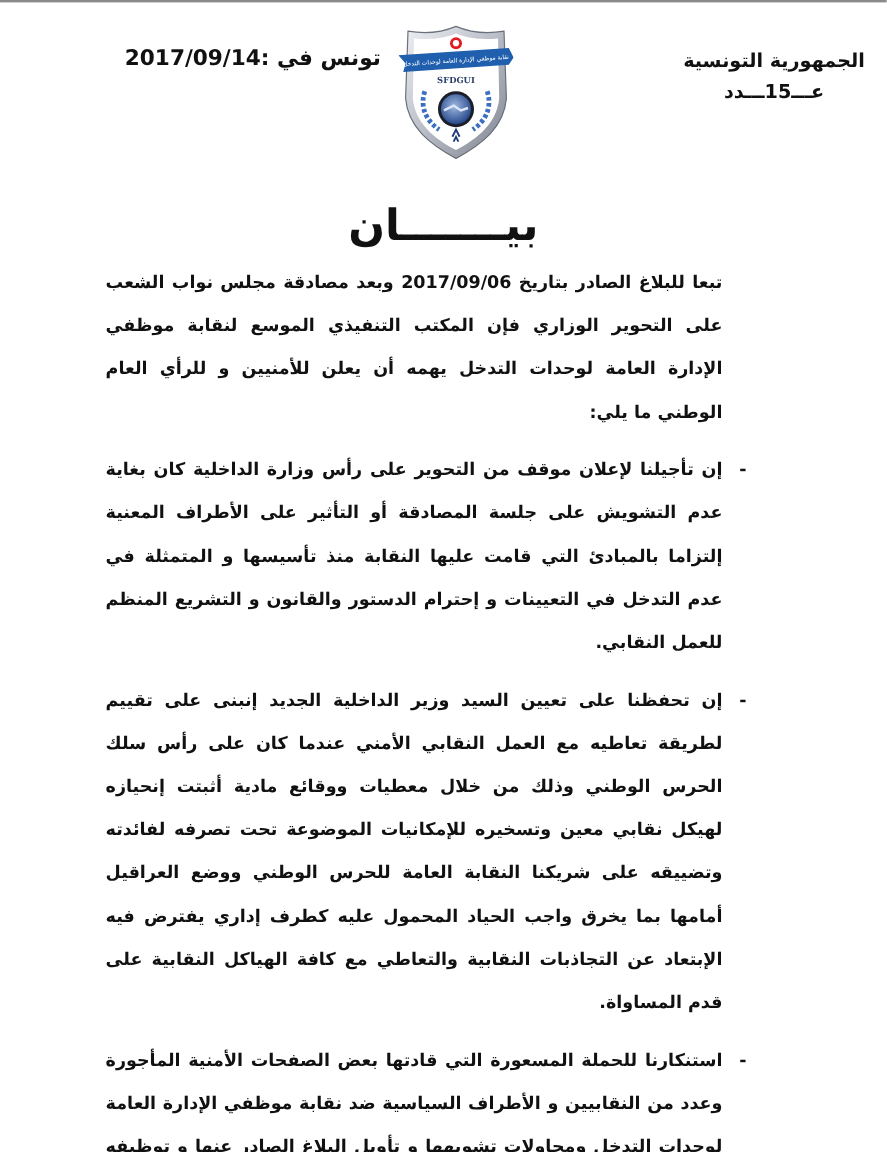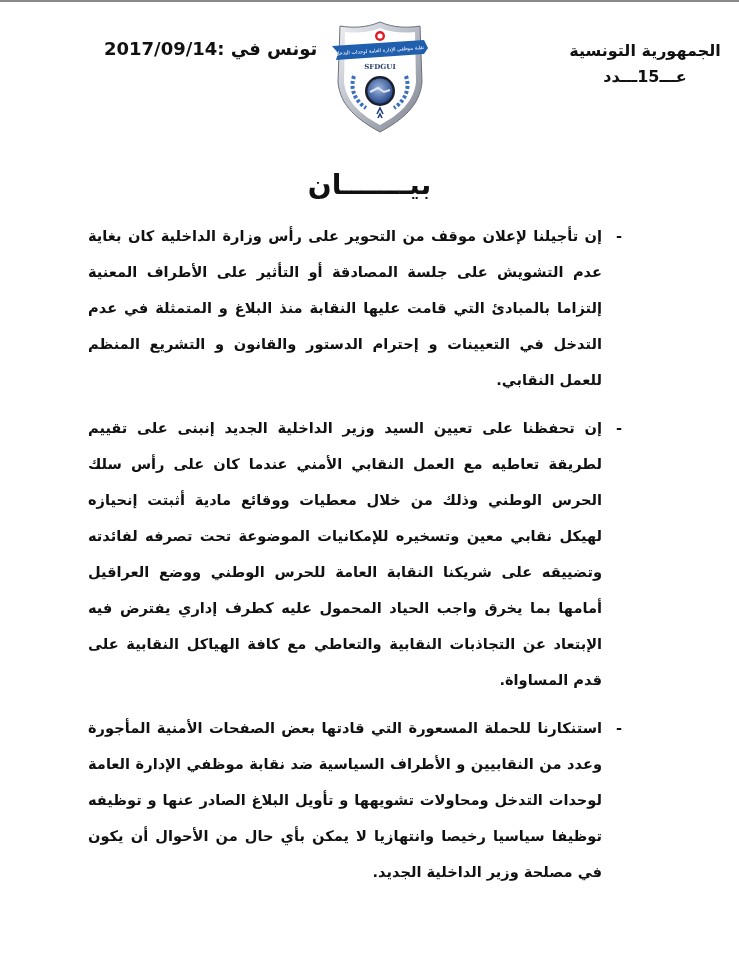--- a/index.html
+++ b/index.html
@@ -13,21 +13,21 @@
     direction: rtl; text-align: center; font-weight: bold; font-size: 16px;
   }
   .hdr-right div { height: 26px; line-height: 26px; white-space: nowrap; }
   .hdr-left {
     position: absolute; left: 104px; top: 38px; direction: rtl;
     font-size: 18px; font-weight: bold; white-space: nowrap;
   }
   .logo { position: absolute; left: 332px; top: 20px; width: 96px; height: 114px; }
   .title {
     position: absolute; left: 0; width: 739px; top: 168px; text-align: center;
-    font-size: 28px; font-weight: bold; direction: rtl; letter-spacing: 1px;
+    font-size: 36px; font-weight: bold; direction: rtl; letter-spacing: 1px;
   }
   .body {
     position: absolute; left: 88px; width: 514px; top: 218px;
     direction: rtl; text-align: justify; font-weight: bold; font-size: 14.6px;
     line-height: 36px;
   }
   .intro { margin: 0 0 12px 0; text-align-last: right; }
   .item { position: relative; margin: 0 0 12px 0; text-align-last: right; }
   .item .dash {
     position: absolute; right: -20px; top: 0; width: 8px; line-height: 36px;
@@ -71,24 +71,25 @@
     <circle cx="48" cy="71" r="15" fill="#1b1f2b"></circle>
     <circle cx="48" cy="71" r="12.5" fill="url(#emb)"></circle>
     <path d="M38 72 L46 68 L52 72 L58 70" stroke="#dbe5f5" stroke-width="2" fill="none"></path>
     <path d="M45 94 L48 88 L51 94 M46 98 L48 94 L50 98" stroke="#1f3d7a" stroke-width="1.6" fill="none"></path>
   </svg>
 </div>
 
 <div class="title">بيـــــــان</div>
 
 <div class="body">
+  <p class="intro">تبعا للبلاغ الصادر بتاريخ 2017/09/06 وبعد مصادقة مجلس نواب الشعب على التحوير الوزاري فإن المكتب التنفيذي الموسع لنقابة موظفي الإدارة العامة لوحدات التدخل يهمه أن يعلن للأمنيين و للرأي العام الوطني ما يلي:</p>
 
   <div class="item">
     <span class="dash">-</span>
-    <span>إن تأجيلنا لإعلان موقف من التحوير على رأس وزارة الداخلية كان بغاية عدم التشويش على جلسة المصادقة أو التأثير على الأطراف المعنية إلتزاما بالمبادئ التي قامت عليها النقابة منذ البلاغ و المتمثلة في عدم التدخل في التعيينات و إحترام الدستور والقانون و التشريع المنظم للعمل النقابي.</span>
+    <span>إن تأجيلنا لإعلان موقف من التحوير على رأس وزارة الداخلية كان بغاية عدم التشويش على جلسة المصادقة أو التأثير على الأطراف المعنية إلتزاما بالمبادئ التي قامت عليها النقابة منذ تأسيسها و المتمثلة في عدم التدخل في التعيينات و إحترام الدستور والقانون و التشريع المنظم للعمل النقابي.</span>
   </div>
   <div class="item">
     <span class="dash">-</span>
     <span>إن تحفظنا على تعيين السيد وزير الداخلية الجديد إنبنى على تقييم لطريقة تعاطيه مع العمل النقابي الأمني عندما كان على رأس سلك الحرس الوطني وذلك من خلال معطيات ووقائع مادية أثبتت إنحيازه لهيكل نقابي معين وتسخيره للإمكانيات الموضوعة تحت تصرفه لفائدته وتضييقه على شريكنا النقابة العامة للحرس الوطني ووضع العراقيل أمامها بما يخرق واجب الحياد المحمول عليه كطرف إداري يفترض فيه الإبتعاد عن التجاذبات النقابية والتعاطي مع كافة الهياكل النقابية على قدم المساواة.</span>
   </div>
   <div class="item">
     <span class="dash">-</span>
     <span>استنكارنا للحملة المسعورة التي قادتها بعض الصفحات الأمنية المأجورة وعدد من النقابيين و الأطراف السياسية ضد نقابة موظفي الإدارة العامة لوحدات التدخل ومحاولات تشويهها و تأويل البلاغ الصادر عنها و توظيفه توظيفا سياسيا رخيصا وانتهازيا لا يمكن بأي حال من الأحوال أن يكون في مصلحة وزير الداخلية الجديد.</span>
   </div>
 

